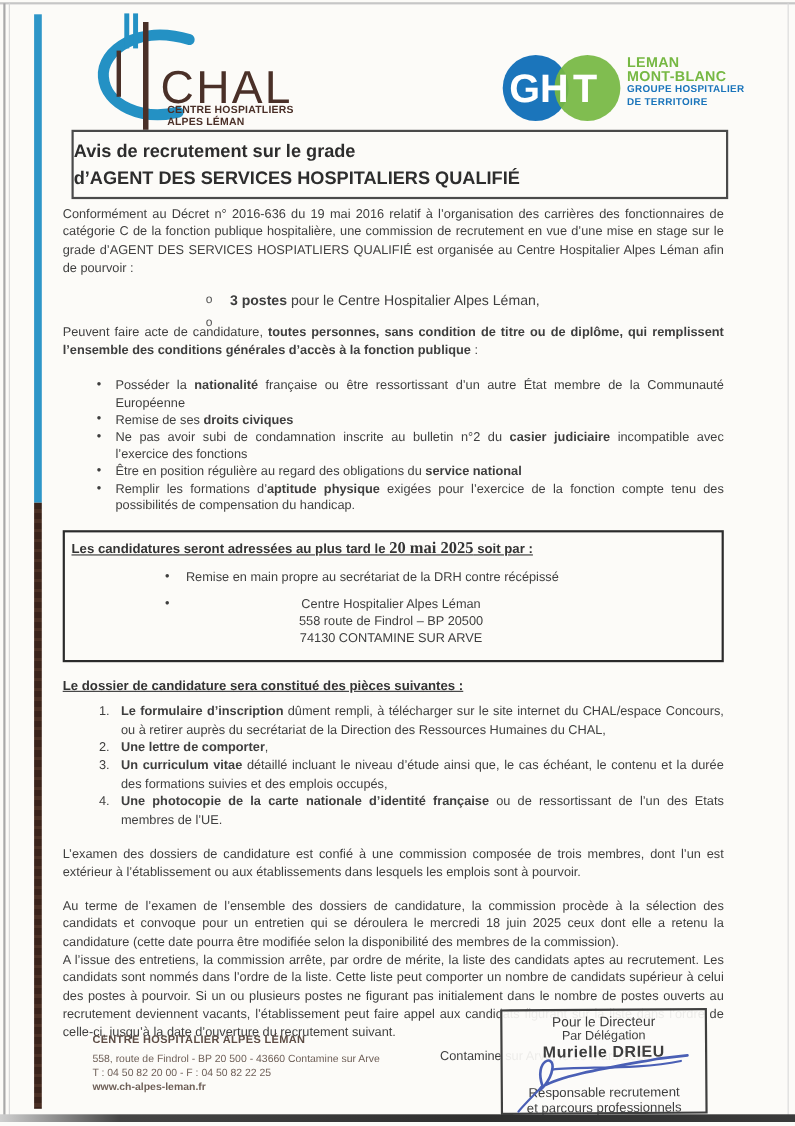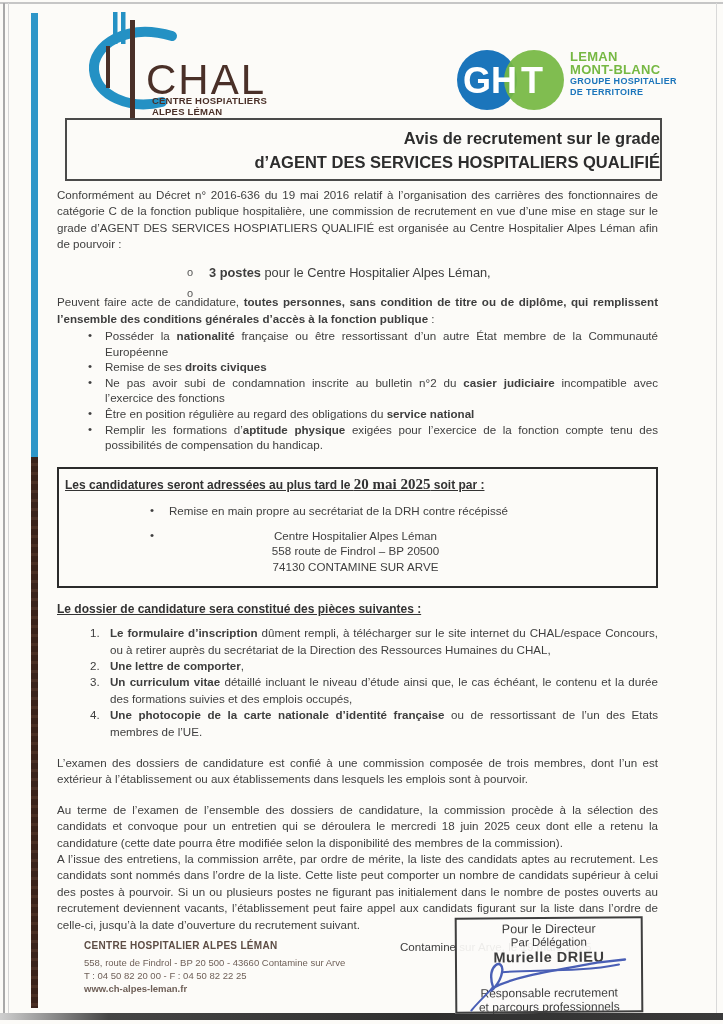--- a/index.html
+++ b/index.html
@@ -19,34 +19,34 @@
   
   .chal-logo{position:absolute;left:84px;top:12px;width:180px;height:112px;}
   .chal-sub{position:absolute;left:152px;top:95px;font-size:9.5px;font-weight:bold;
             color:#4a3028;line-height:11px;letter-spacing:.2px;}
   .ght-logo{position:absolute;left:455px;top:44px;width:230px;height:78px;}
   .ght-text{position:absolute;left:570px;top:50px;line-height:13px;}
   .ght-region{color:#76b843;font-weight:bold;font-size:13px;letter-spacing:.3px;}
   .ght-group{color:#1b75bb;font-weight:bold;font-size:9px;letter-spacing:.3px;line-height:11px;}
   
   .title-box{position:absolute;left:65px;top:118px;width:593px;height:59px;border:2px solid #4a4a4a;
-             display:flex;flex-direction:column;justify-content:center;align-items:flex-end;
+             display:flex;flex-direction:column;justify-content:center;align-items:flex-start;
              background:#fcfbf8;}
   .title-box div{font-size:16.5px;font-weight:bold;color:#2d2d2d;line-height:24px;}
   
   .content{position:absolute;left:57px;top:187px;width:601px;font-size:11.6px;line-height:16.4px;
            text-align:justify;}
   .b{font-weight:bold;}
   .big{font-size:15px;font-family:Liberation Serif, serif;}
   p{margin:0;}
   .intro{margin-bottom:9px;}
   .posts{list-style:none;margin:0 0 11px 130px;padding:0;font-size:12.8px;line-height:21.5px;}
   .posts li{position:relative;padding-left:22px;text-align:left;}
   .posts .mk{position:absolute;left:0;top:0;font-size:11px;color:#555;}
-  .cond-intro{margin-bottom:1px;}
+  .cond-intro{margin-bottom:16px;}
   .cond-list{list-style:none;margin:0;padding:0 0 0 31px;}
   .cond-list li{position:relative;padding-left:17px;line-height:15.6px;}
   .cond-list .mk{position:absolute;left:0;top:-1px;}
   
   .deadline-box{border:2px solid #2b2b2b;margin-top:14px;padding:7px 10px 12px 6px;background:#fcfbf8;}
   .deadline-head{font-size:12px;text-decoration:underline;font-weight:bold;margin-bottom:10px;
                  text-align:left;color:#333;}
   .deadline-list{list-style:none;margin:0 0 6px 85px;padding:0;}
   .deadline-list li{position:relative;padding-left:19px;margin-bottom:10px;text-align:left;line-height:15px;}
   .deadline-list .mk{position:absolute;left:0;top:-1px;}

